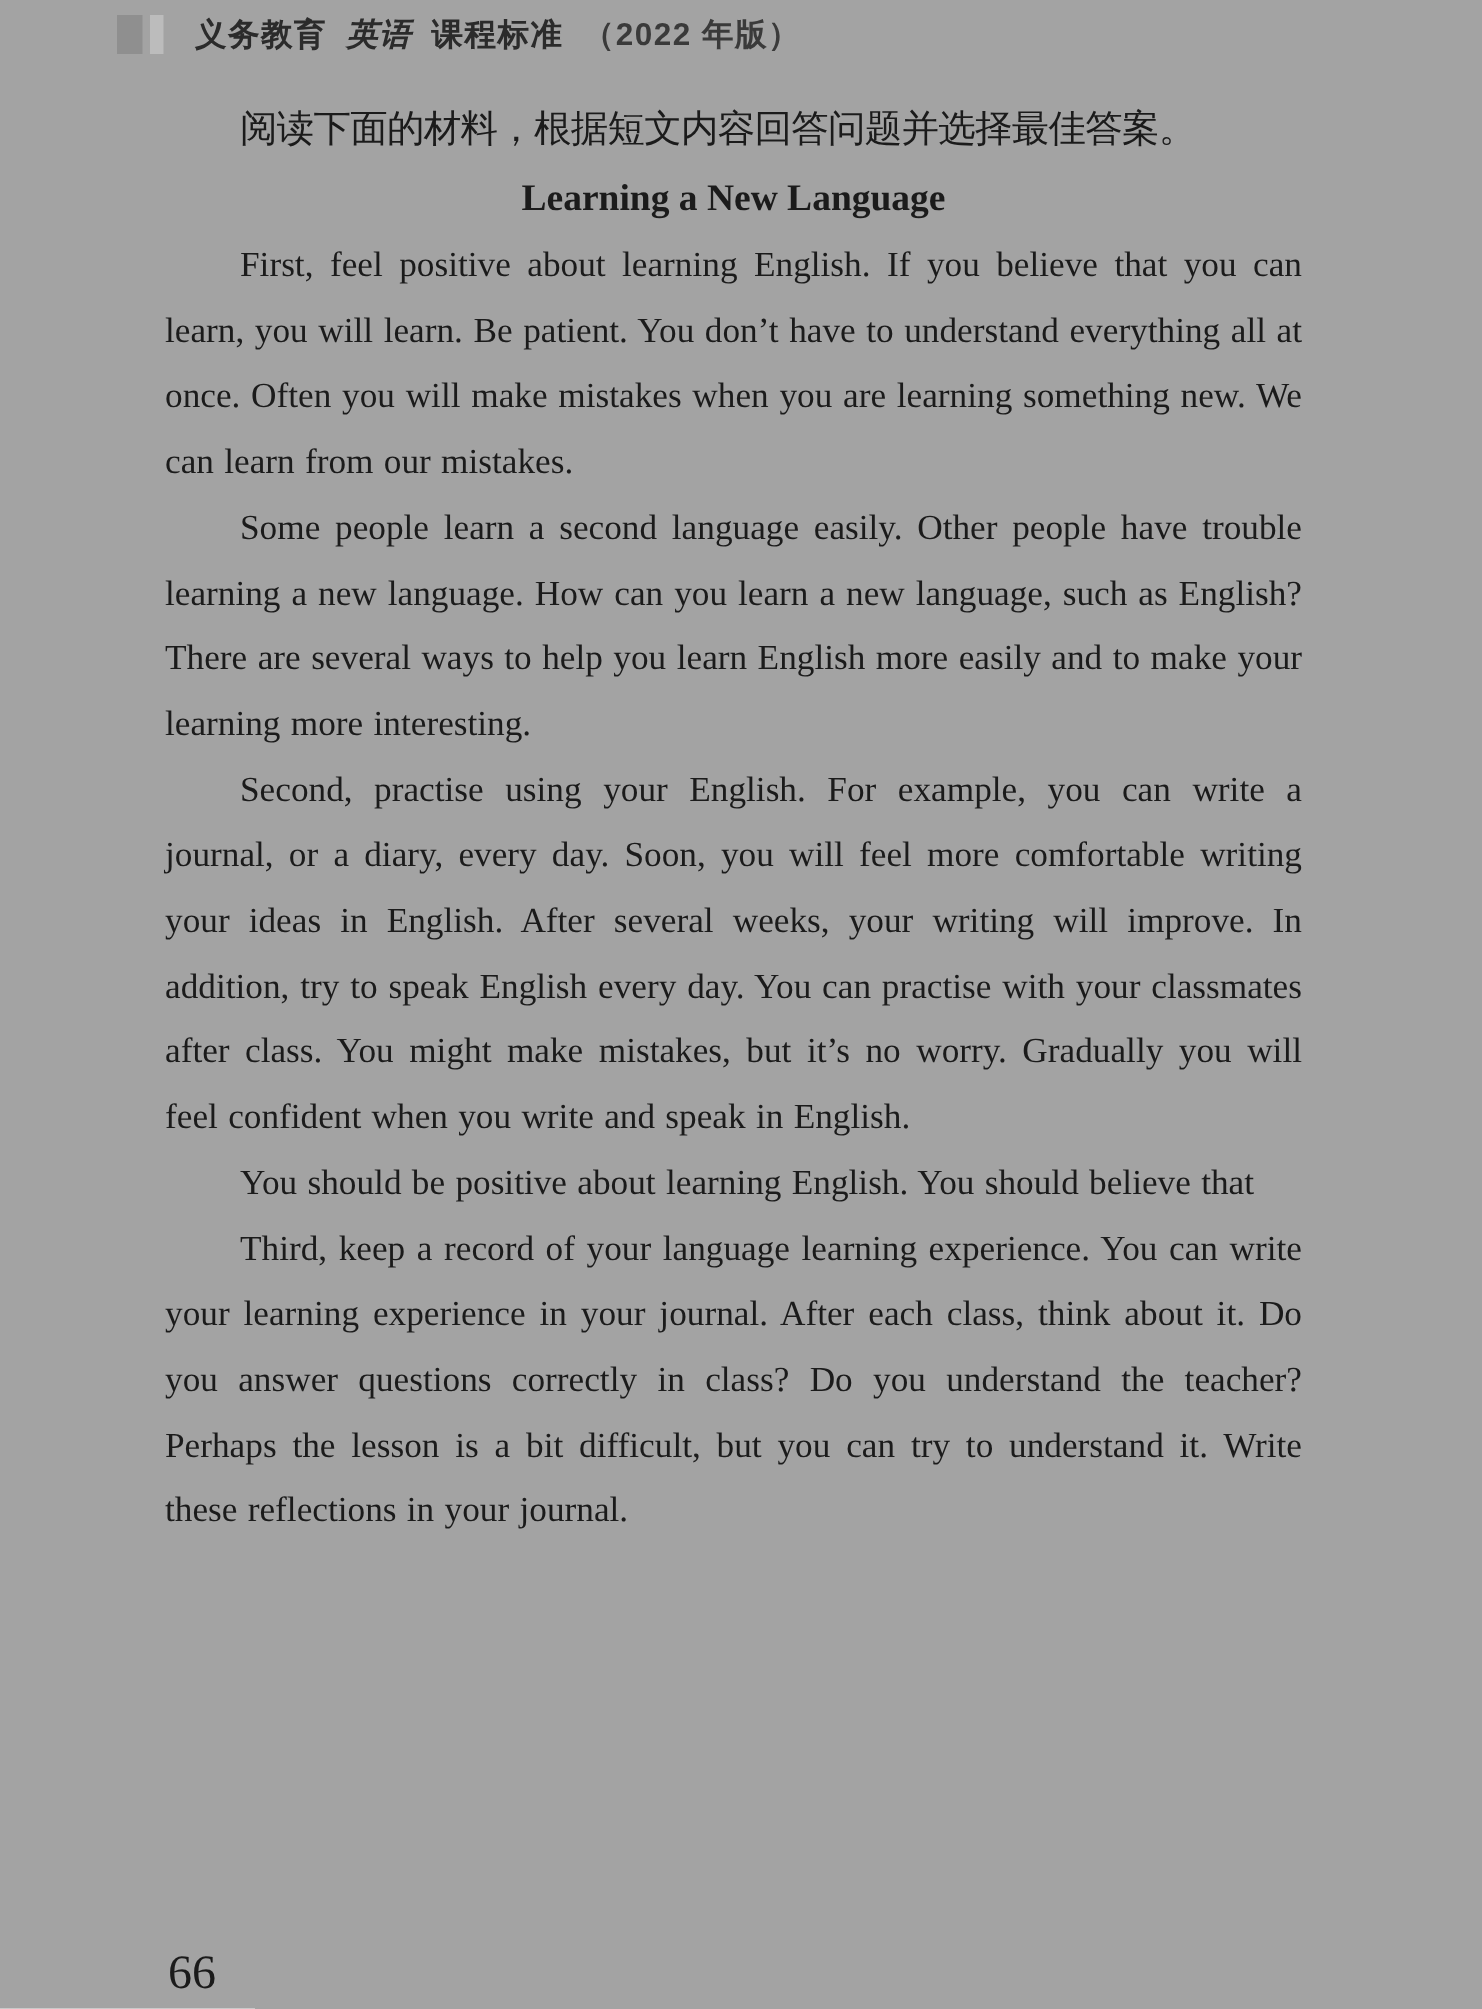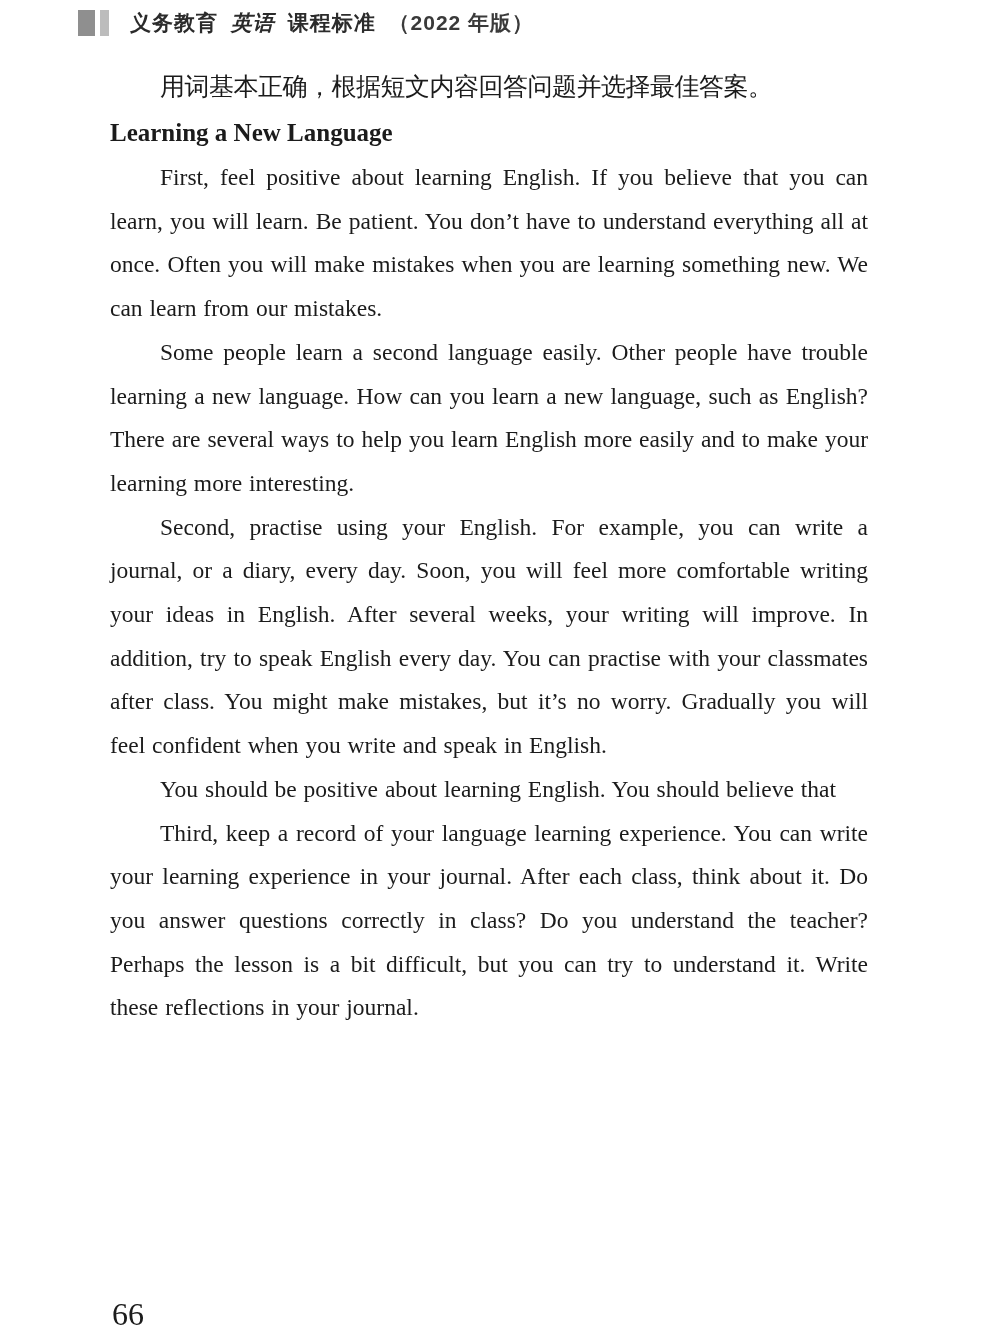--- a/index.html
+++ b/index.html
@@ -1,19 +1,19 @@
 <!DOCTYPE html>
 <html><head>
 <meta charset="utf-8">
 <style>
   html,body{margin:0;padding:0;background:#e8e8e8;}
   .page{
     position:relative;
     width:988px;height:1339px;
-    background:#ffffff;
+    background:#a3a3a3;
     overflow:hidden;
     font-family:"Liberation Serif","DejaVu Serif",serif;
     color:#1b1b1b;
     margin:0 auto;
   }
   
   .header{
     position:absolute;top:8px;left:78px;right:120px;
     display:flex;align-items:center;
     height:30px;
@@ -45,21 +45,21 @@
     line-height:46px;
     margin:0 0 0 50px;
   }
   .cn-instruction{
     font-size:25px;line-height:46px;
     letter-spacing:-0.5px;
     margin:0 0 0 50px;
   }
   .en-title{
     font-size:25px;font-weight:bold;
-    line-height:46px;text-align:left;
+    line-height:46px;text-align:center;
     margin:0;
   }
   .en-paragraph{
     font-size:23.5px;line-height:43.7px;
     text-align:justify;
     text-indent:50px;
     margin:0;
     word-spacing:1px;
   }
   
@@ -81,21 +81,21 @@
       <span class="subject">英语</span>
       <span>课程标准</span>
       <span class="edition">（2022 年版）</span>
     </span>
   </div>
 
   <div class="content">
 
 
 
-    <p class="cn-instruction">用词基本正确，根据短文内容回答问题并选择最佳答案。</p>
+    <p class="cn-instruction">阅读下面的材料，根据短文内容回答问题并选择最佳答案。</p>
 
     <h4 class="en-title">Learning a New Language</h4>
 
     <p class="en-paragraph">First, feel positive about learning English. If you believe that you can learn, you will learn. Be patient. You don’t have to understand everything all at once. Often you will make mistakes when you are learning something new. We can learn from our mistakes.</p>
 
     <p class="en-paragraph">Some people learn a second language easily. Other people have trouble learning a new language. How can you learn a new language, such as English? There are several ways to help you learn English more easily and to make your learning more interesting.</p>
 
     <p class="en-paragraph">Second, practise using your English. For example, you can write a journal, or a diary, every day. Soon, you will feel more comfortable writing your ideas in English. After several weeks, your writing will improve. In addition, try to speak English every day. You can practise with your classmates after class. You might make mistakes, but it’s no worry. Gradually you will feel confident when you write and speak in English.</p>
 
     <p class="en-paragraph">You should be positive about learning English. You should believe that</p>

